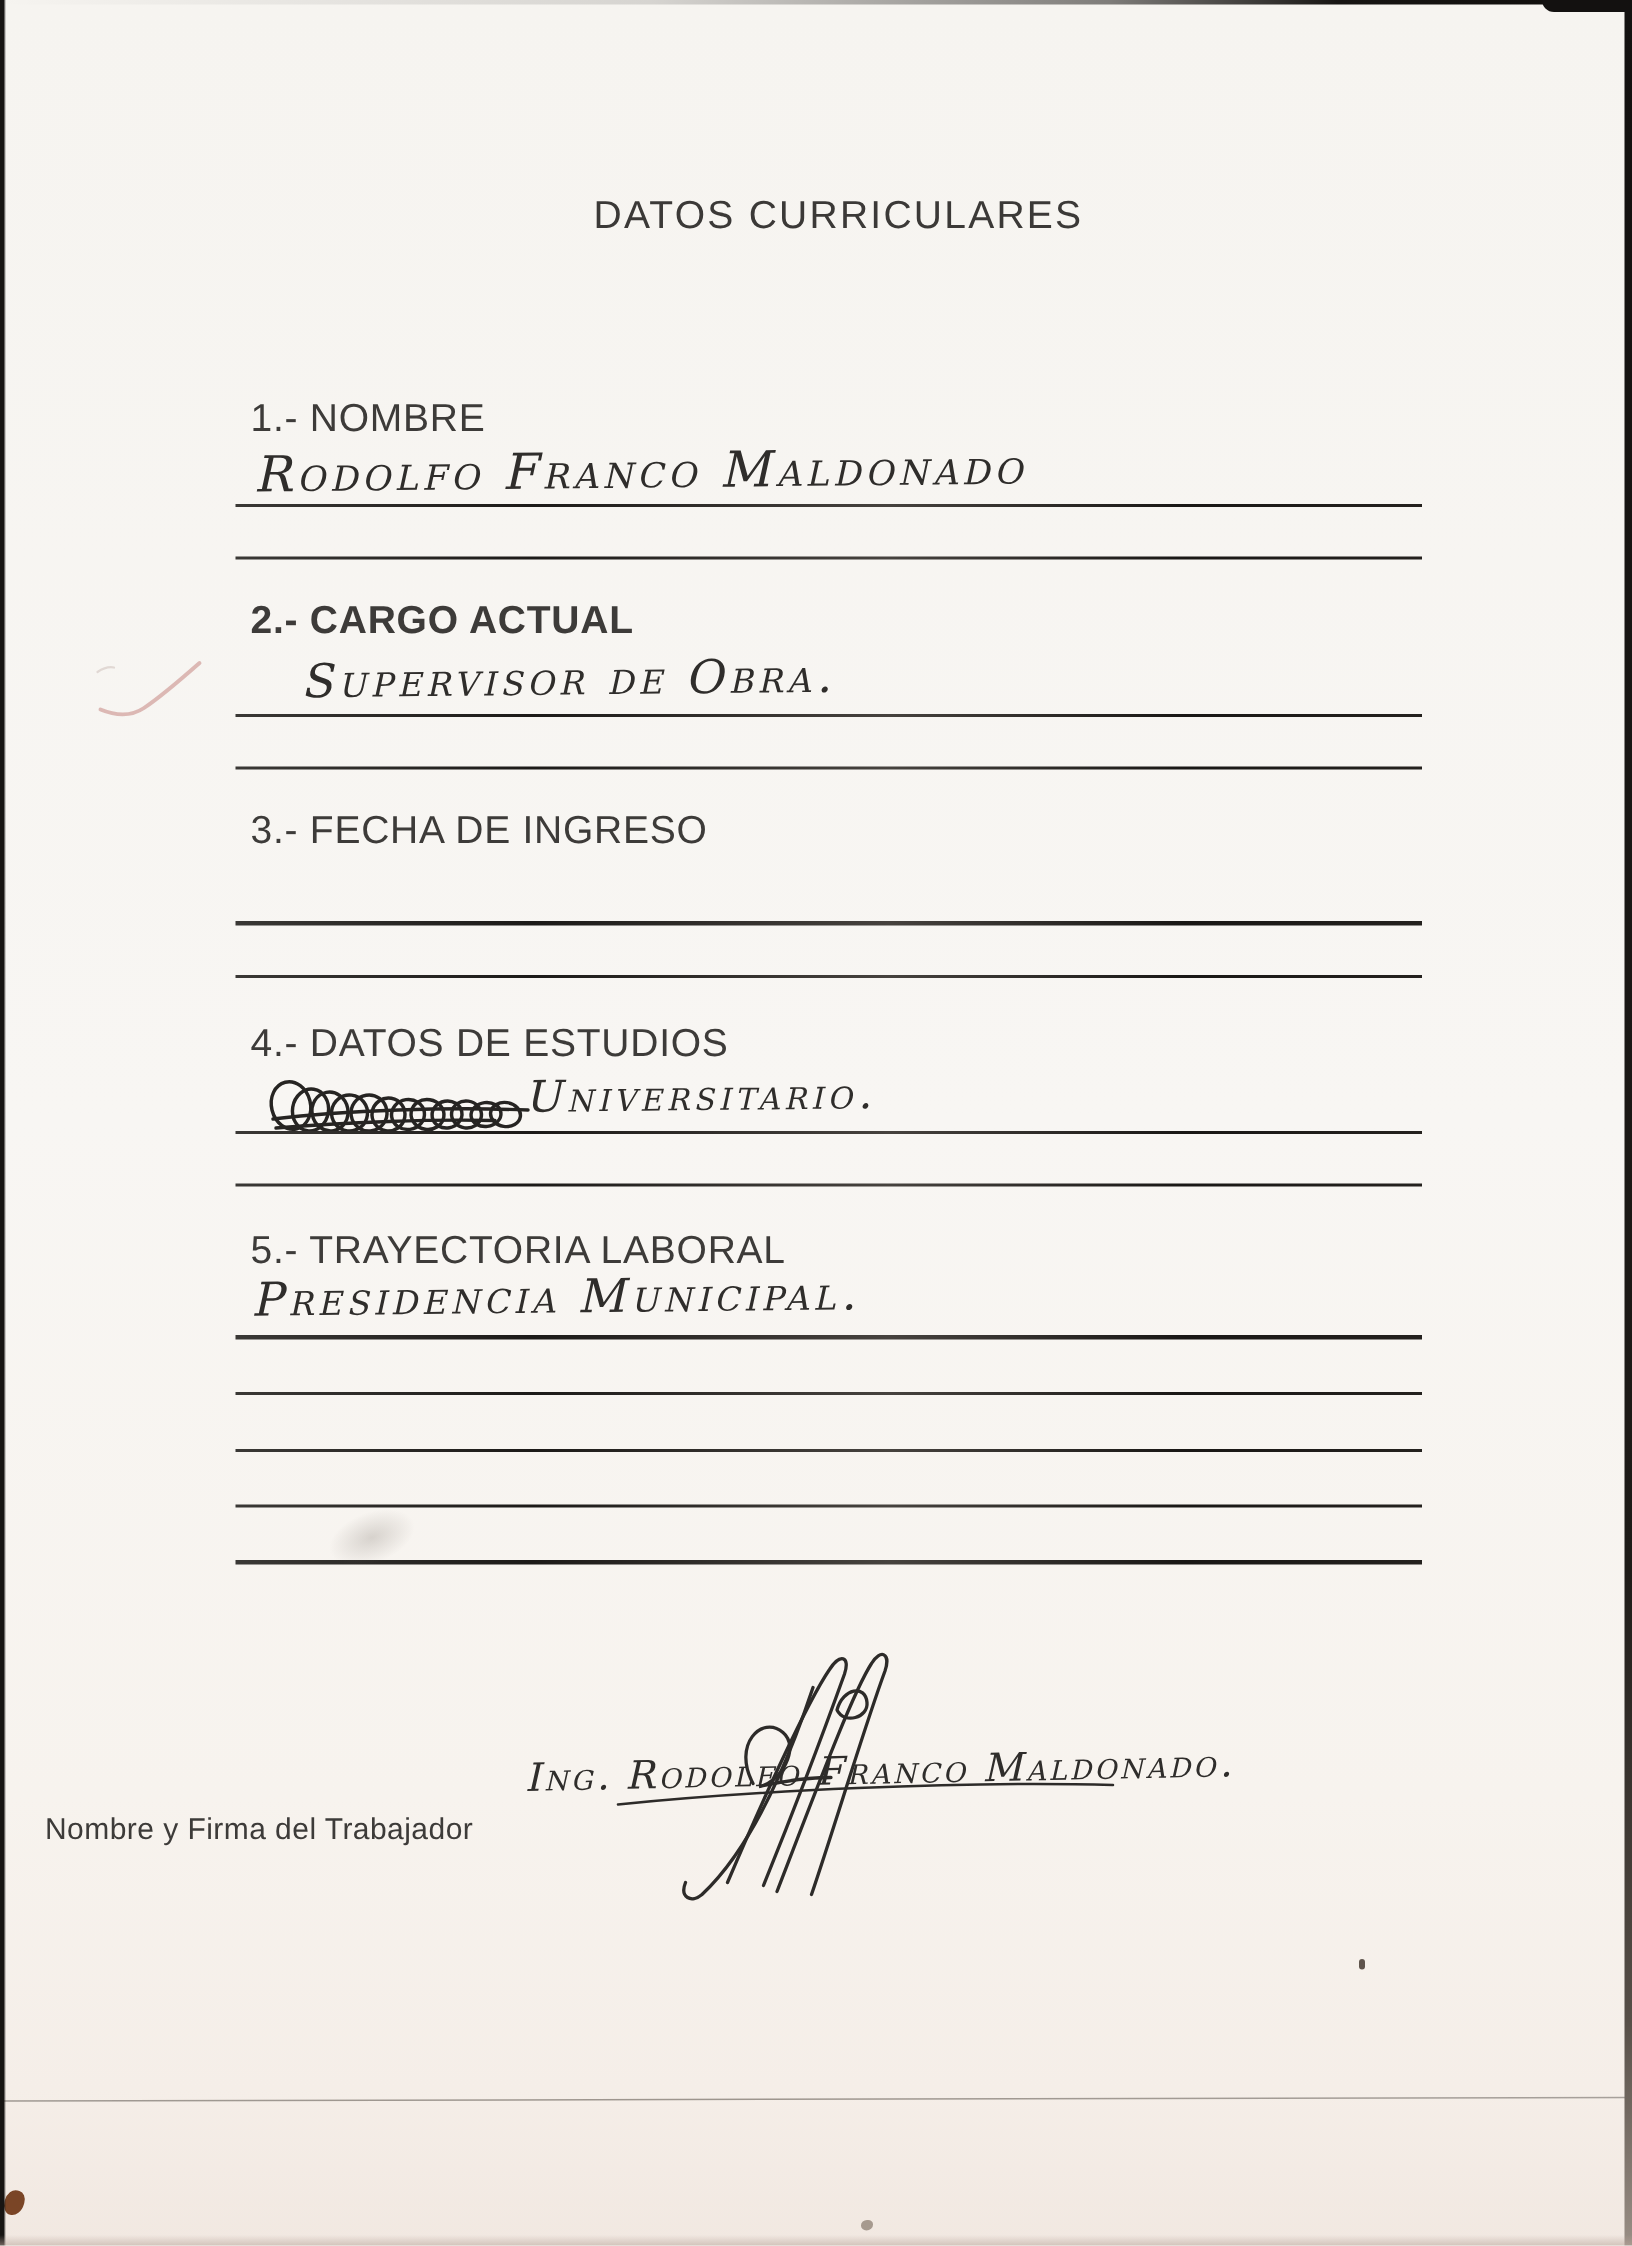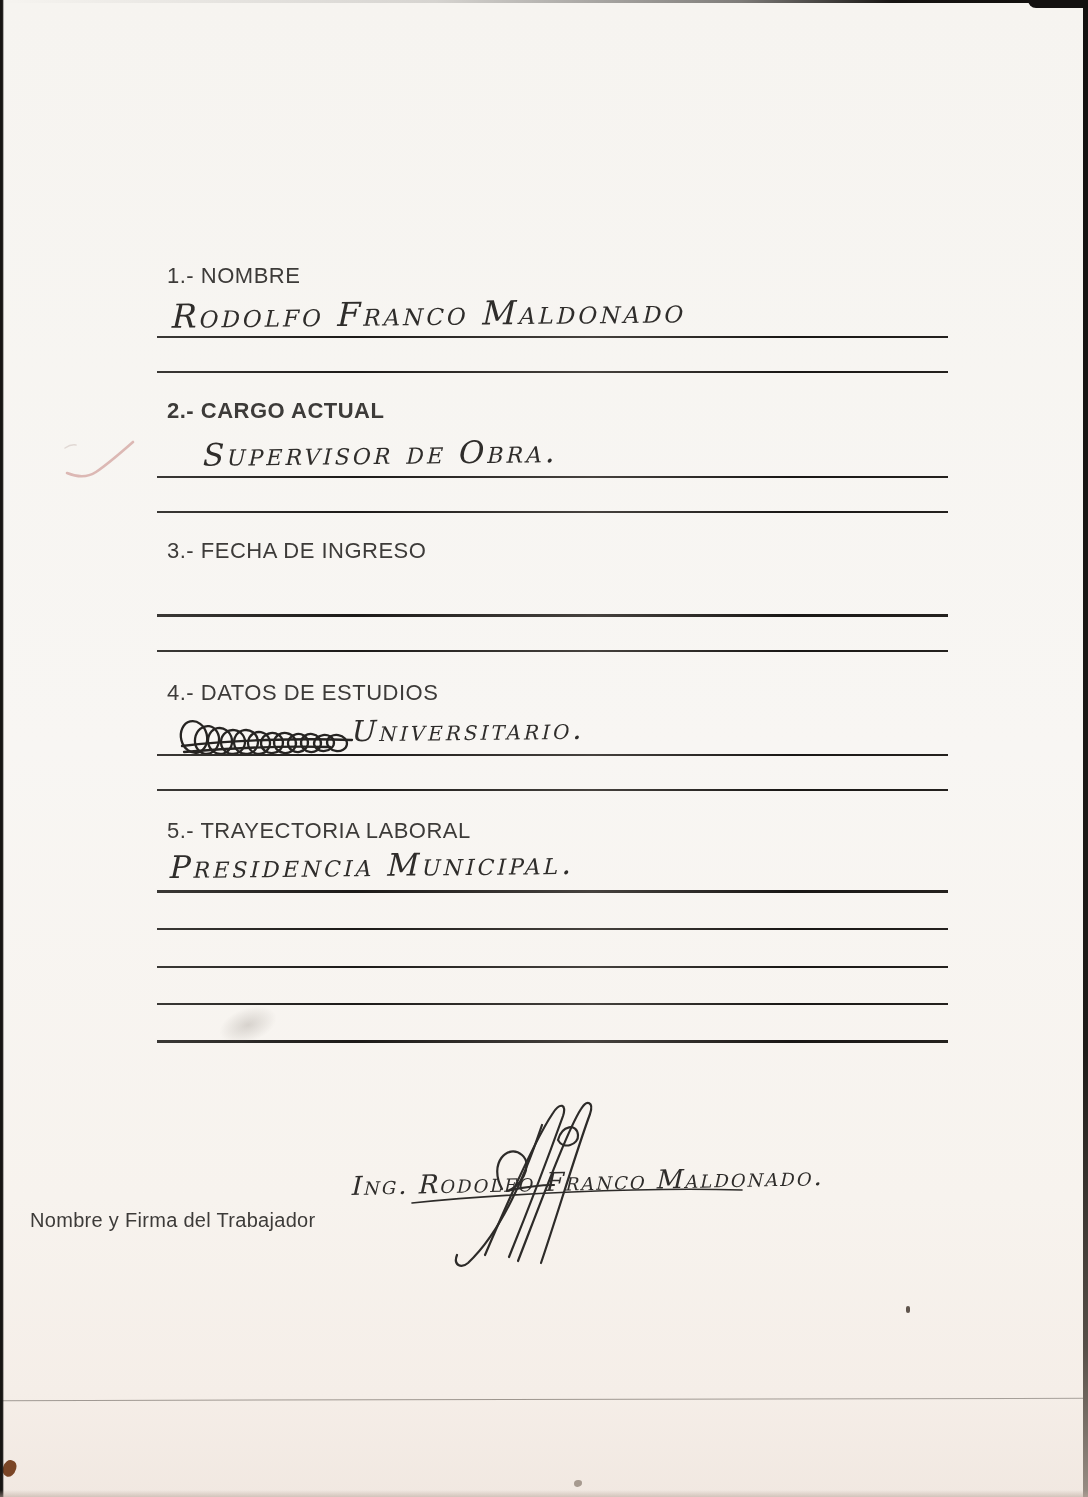--- a/index.html
+++ b/index.html
@@ -28,21 +28,21 @@
   .fold-line{position:absolute;left:0;top:1399px;width:100%;height:1px;
     background:linear-gradient(90deg,rgba(90,84,78,.55),rgba(120,112,104,.7) 45%,rgba(90,84,78,.5));
     transform:rotate(-0.12deg);}
   
   .title{
     position:absolute;top:128px;left:0;right:0;padding-left:30px;
     text-align:center;font-size:26px;letter-spacing:1.5px;color:#3b3937;
     font-weight:400;
   }
   .field-label{
-    position:absolute;left:167px;font-size:22px;color:#3d3b39;letter-spacing:.5px;
+    position:absolute;left:167px;font-size:26px;color:#3d3b39;letter-spacing:.5px;
   }
   .caption{
     position:absolute;top:1209px;left:0;right:0;padding-left:30px;
     font-size:20px;color:#3d3b39;letter-spacing:.3px;
   }
   
   .line{
     position:absolute;left:157px;width:791px;height:2px;
     background:linear-gradient(90deg,#3a3835,#1c1a18 25%,#46423e 55%,#191715 80%,#24211e);
   }
@@ -68,20 +68,21 @@
   .speck.gray{left:574px;top:1480px;width:8px;height:7px;background:#94867a;opacity:.8;}
   .smudge{position:absolute;left:218px;top:1008px;width:60px;height:34px;border-radius:50%;
     background:radial-gradient(ellipse at center,rgba(130,122,114,.28),rgba(130,122,114,0) 70%);
     transform:rotate(-20deg);}
 </style>
 </head>
 <body>
 
 <div class="page">
 
+  <div class="title">DATOS CURRICULARES</div>
 
   <div class="field-label" style="top:263px;">
     <span>1.-</span>
     <span>NOMBRE</span>
   </div>
   <div class="hand" style="left:172px;top:297px;font-size:33px;">Rodolfo Franco Maldonado</div>
   <div class="line" style="top:336px;"></div>
   <div class="line" style="top:371px;"></div>
 
   <div class="field-label" style="top:398px;font-weight:bold;">

